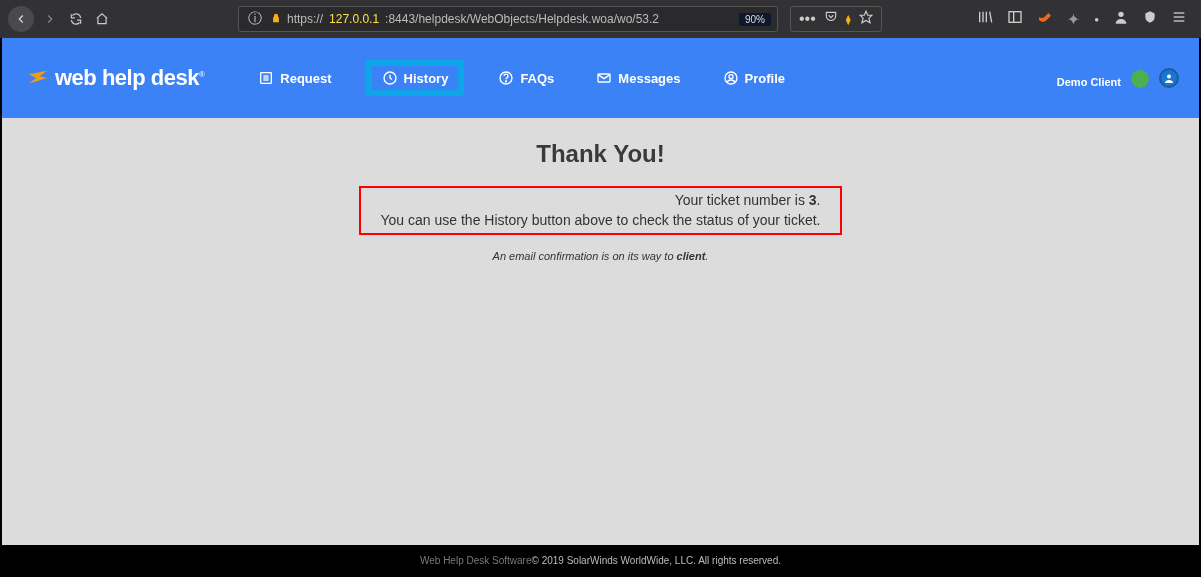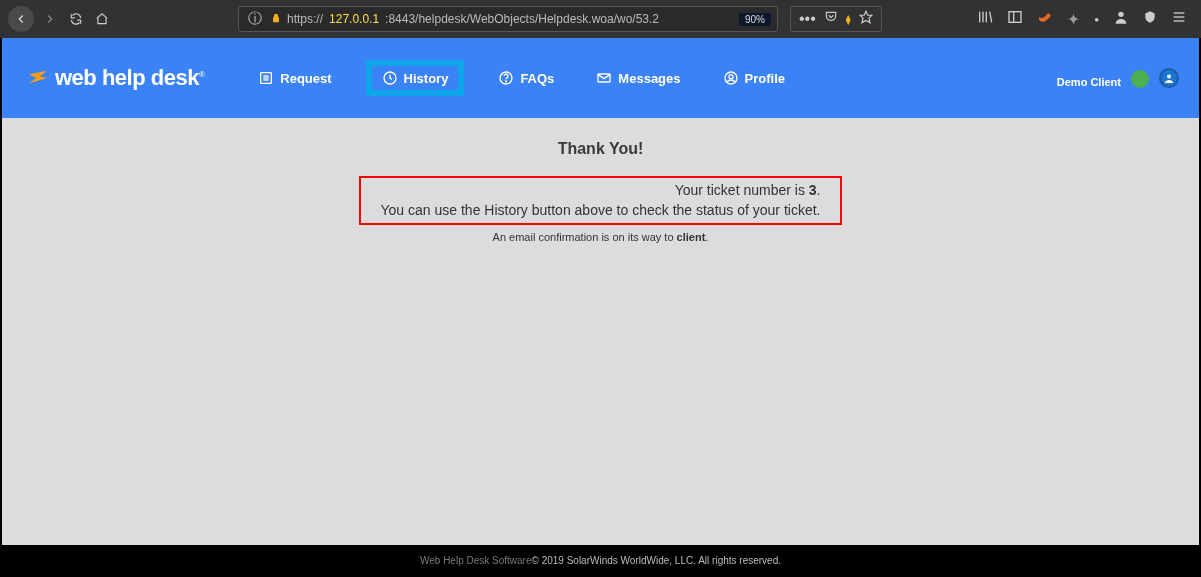--- a/index.html
+++ b/index.html
@@ -161,38 +161,39 @@
 
   
   .main {
     background: #dcdcdc;
     flex: 1;
     padding-top: 22px;
     text-align: center;
   }
   .thankyou-title {
     font-family: Arial, sans-serif;
-    font-size: 16px;
+    font-size: 24px;
     font-weight: 800;
     color: #3a3a3a;
     margin-bottom: 18px;
   }
   .msg-box {
     border: 2px solid #ff0000;
     display: inline-block;
     padding: 3px 20px;
     font-size: 14px;
     color: #333;
     line-height: 1.4;
     text-align: right;
   }
   .email-line {
     font-size: 11px;
     color: #333;
-    margin-top: 6px;
+    margin-top: 15px;
+    font-style: italic;
   }
 
   
   .footer {
     background: #000;
     color: #7a7a7a;
     font-size: 10px;
     text-align: center;
     height: 30px;
     display: flex;

